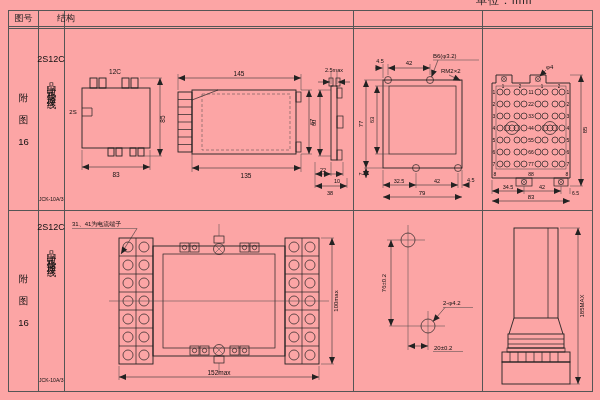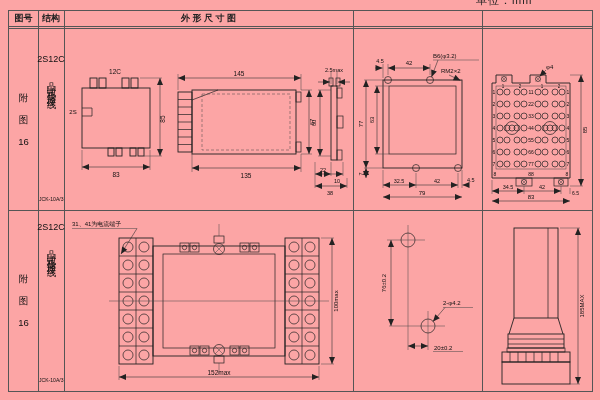--- a/index.html
+++ b/index.html
@@ -1,21 +1,21 @@
 <!DOCTYPE html>
 <html><head>
 <meta charset="utf-8">
 <style>
   html,body{margin:0;padding:0;background:#fff;width:600px;height:400px;overflow:hidden;}
   .page{position:relative;width:600px;height:400px;background:#fca5a5;font-family:"Liberation Sans","DejaVu Sans",sans-serif;color:#111;padding-left:44px;}
   .unit{position:absolute;top:-7px;left:476px;font-size:11px;letter-spacing:1px;color:#222;}
   .tbl{position:absolute;left:8px;top:10px;width:583px;height:380px;border:1px solid #555;}
   .vl{position:absolute;top:0;bottom:0;width:0;border-left:1px solid #555;}
   .hl{position:absolute;left:0;right:0;height:0;border-top:1px solid #555;}
-  .hcell{position:absolute;top:0;height:15px;line-height:15px;text-align:center;font-size:9px;color:#222;white-space:nowrap;font-weight:bold;}
+  .hcell{position:absolute;top:0;height:15px;line-height:15px;text-align:center;font-size:9px;color:#222;white-space:nowrap;}
   .cell{position:absolute;}
   .figcol{display:flex;flex-direction:column;align-items:center;justify-content:center;gap:9px;font-size:9.5px;}
   .structcol{display:flex;flex-direction:column;align-items:center;}
   .model{font-size:9px;white-space:nowrap;margin-top:26px;}
   .model.r2{margin-top:12px;}
   .vtext{writing-mode:vertical-lr;text-orientation:upright;font-size:9.5px;letter-spacing:3px;margin-top:10px;}
   .product{font-size:5.5px;white-space:nowrap;margin-top:auto;margin-bottom:8px;transform:scale(.92,1);}
   svg{display:block;}
   svg text{font-family:"Liberation Sans","DejaVu Sans",sans-serif;fill:#111;} .t65{font-size:6.5px;} .t6{font-size:6px;} .t55{font-size:5.5px;} .t5{font-size:5px;} .t45{font-size:4.5px;}
   .ol{stroke:#222;stroke-width:0.9;fill:none;}
@@ -43,22 +43,21 @@
 
     <div class="vl" style="left:29px"></div>
     <div class="vl" style="left:55px"></div>
     <div class="vl" style="left:344px"></div>
     <div class="vl" style="left:473px"></div>
     <div class="hl" style="top:15px"></div>
     <div class="hl" style="top:17px"></div>
     <div class="hl" style="top:199px"></div>
 
     <div class="hcell" style="left:0;width:29px">图号</div>
-    <div class="hcell" style="left:29px;width:26px">结构</div>
-    <div class="hcell" style="left:55px;width:289px">外 形 尺 寸 图</div>
+    <div class="hcell" style="left:44px;width:26px">结构</div>
 
     <div class="cell figcol" style="left:0;top:17px;width:29px;height:182px">
       <span>附</span>
       <span>图</span>
       <span>16</span>
     </div>
     <div class="cell structcol" style="left:29px;top:17px;width:26px;height:182px">
       <span class="model">2S12C</span>
       <span class="vtext">凸出式板后接线</span>
       <span class="product">JCK-10A/3</span>

